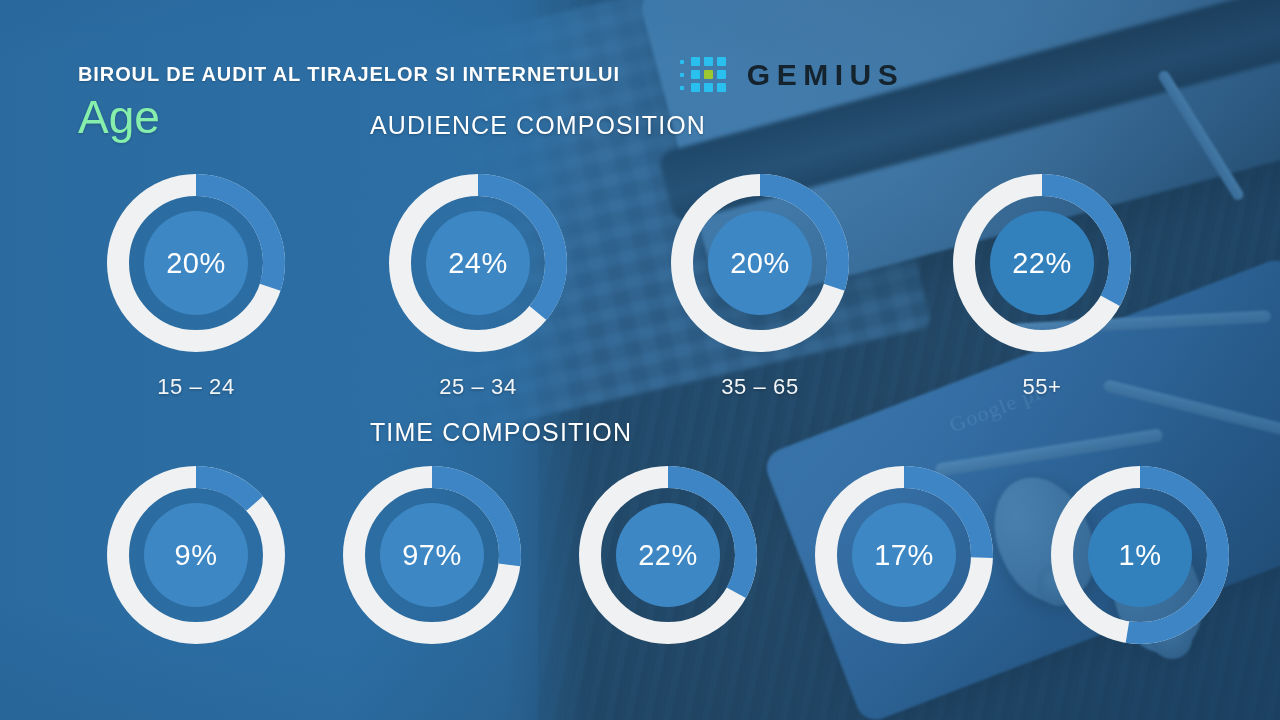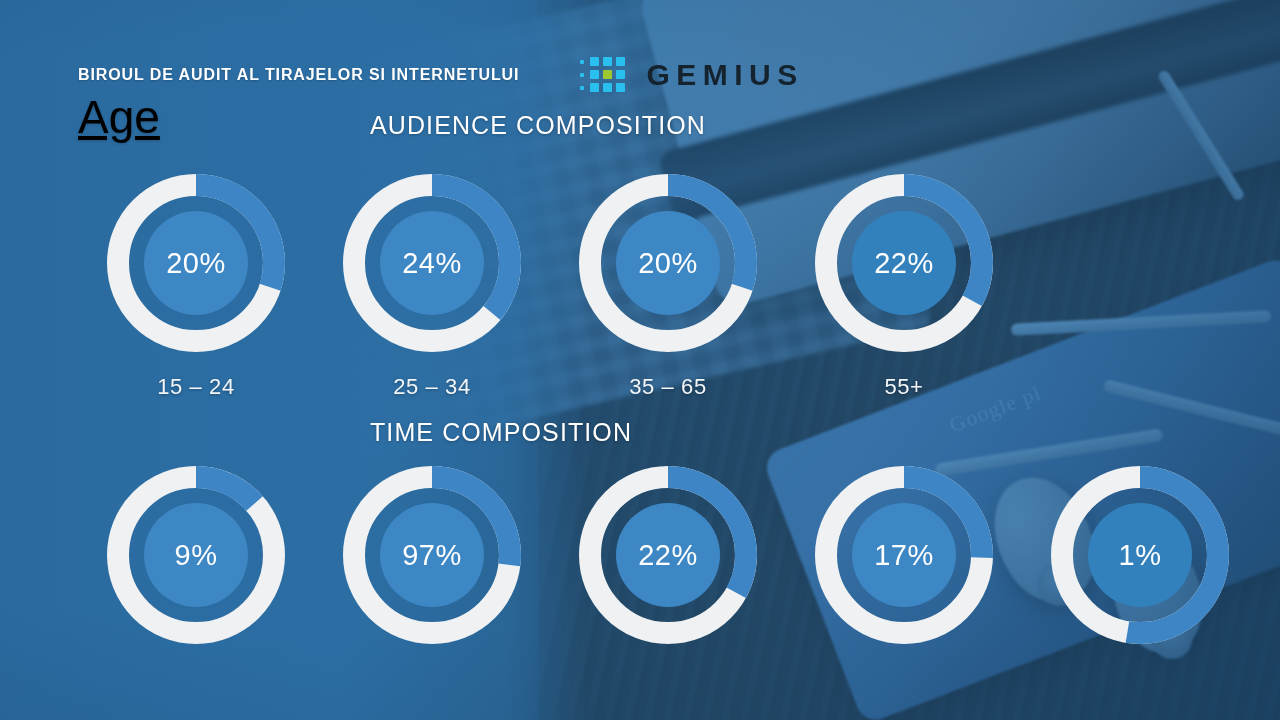--- a/index.html
+++ b/index.html
@@ -80,46 +80,45 @@
   .bg-tint2{position:absolute;inset:0;background:linear-gradient(120deg,#2f74ab 0%,#2f74ab 8%,rgba(47,116,171,.86) 26%,rgba(47,116,171,.52) 46%,rgba(56,128,184,.42) 66%,rgba(40,100,150,.55) 100%);}
   .bg-left{position:absolute;left:0;top:0;width:46%;height:100%;
     background:linear-gradient(90deg,#2a6a9f 0%,#2c6ea4 58%,rgba(44,110,164,.72) 86%,rgba(44,110,164,0) 100%);}
   .bg-vig{position:absolute;inset:0;background:radial-gradient(130% 105% at 26% 46%,rgba(20,60,95,0) 40%,rgba(18,52,84,.40) 100%);}
 
   
   .content{position:absolute;inset:0;}
 
   .header{position:absolute;left:78px;top:57px;display:flex;align-items:center;gap:58px;}
   .org-name{
-    color:#ffffff;font-size:16px;font-weight:bold;letter-spacing:.9px;white-space:nowrap;
+    color:#ffffff;font-size:20px;font-weight:bold;letter-spacing:.9px;white-space:nowrap;
     text-shadow:0 1px 2px rgba(0,0,0,.22);
   }
   .logo{display:flex;align-items:center;gap:21px;}
   .logo-grid{display:grid;grid-template-columns:repeat(4,9px);grid-auto-rows:9px;gap:4px;}
   .logo-grid i{display:block;width:9px;height:9px;background:#29c0ef;border-radius:1px;}
   .logo-grid i.sm{width:4px;height:4px;margin:2.5px;background:#29c0ef;}
   .logo-grid i.green{background:#9ec832;}
   .logo-word{color:#15232e;font-size:30px;font-weight:bold;letter-spacing:6.5px;line-height:1;}
 
   .page-title{
     position:absolute;left:78px;top:94px;
-    color:#000000;font-size:46px;font-weight:300;letter-spacing:0px;line-height:1;
+    color:#86efac;font-size:46px;font-weight:300;letter-spacing:0px;line-height:1;
     text-shadow:0 1px 3px rgba(0,0,0,.18);
-    text-decoration:underline;
   }
 
   .section-title{
     position:absolute;color:#ffffff;font-size:25px;letter-spacing:1.1px;font-weight:400;
     text-shadow:0 1px 3px rgba(0,0,0,.25);
   }
   .section-audience{left:370px;top:111px;}
   .section-time{left:370px;top:418px;}
 
   .row{position:absolute;left:0;width:1280px;display:flex;justify-content:flex-start;}
-  .row-audience{top:168px;}
+  .row-audience{top:168px;gap:46px;}
   .row-time{top:460px;}
 
   .cell{position:relative;width:236px;display:flex;flex-direction:column;align-items:center;}
   .cell:nth-child(1){margin-left:78px;}
 
   .donut{position:relative;width:190px;height:190px;}
   .donut svg{display:block;width:190px;height:190px;overflow:visible;}
   .donut .hub{
     position:absolute;left:50%;top:50%;transform:translate(-50%,-50%);
     width:104px;height:104px;border-radius:50%;

